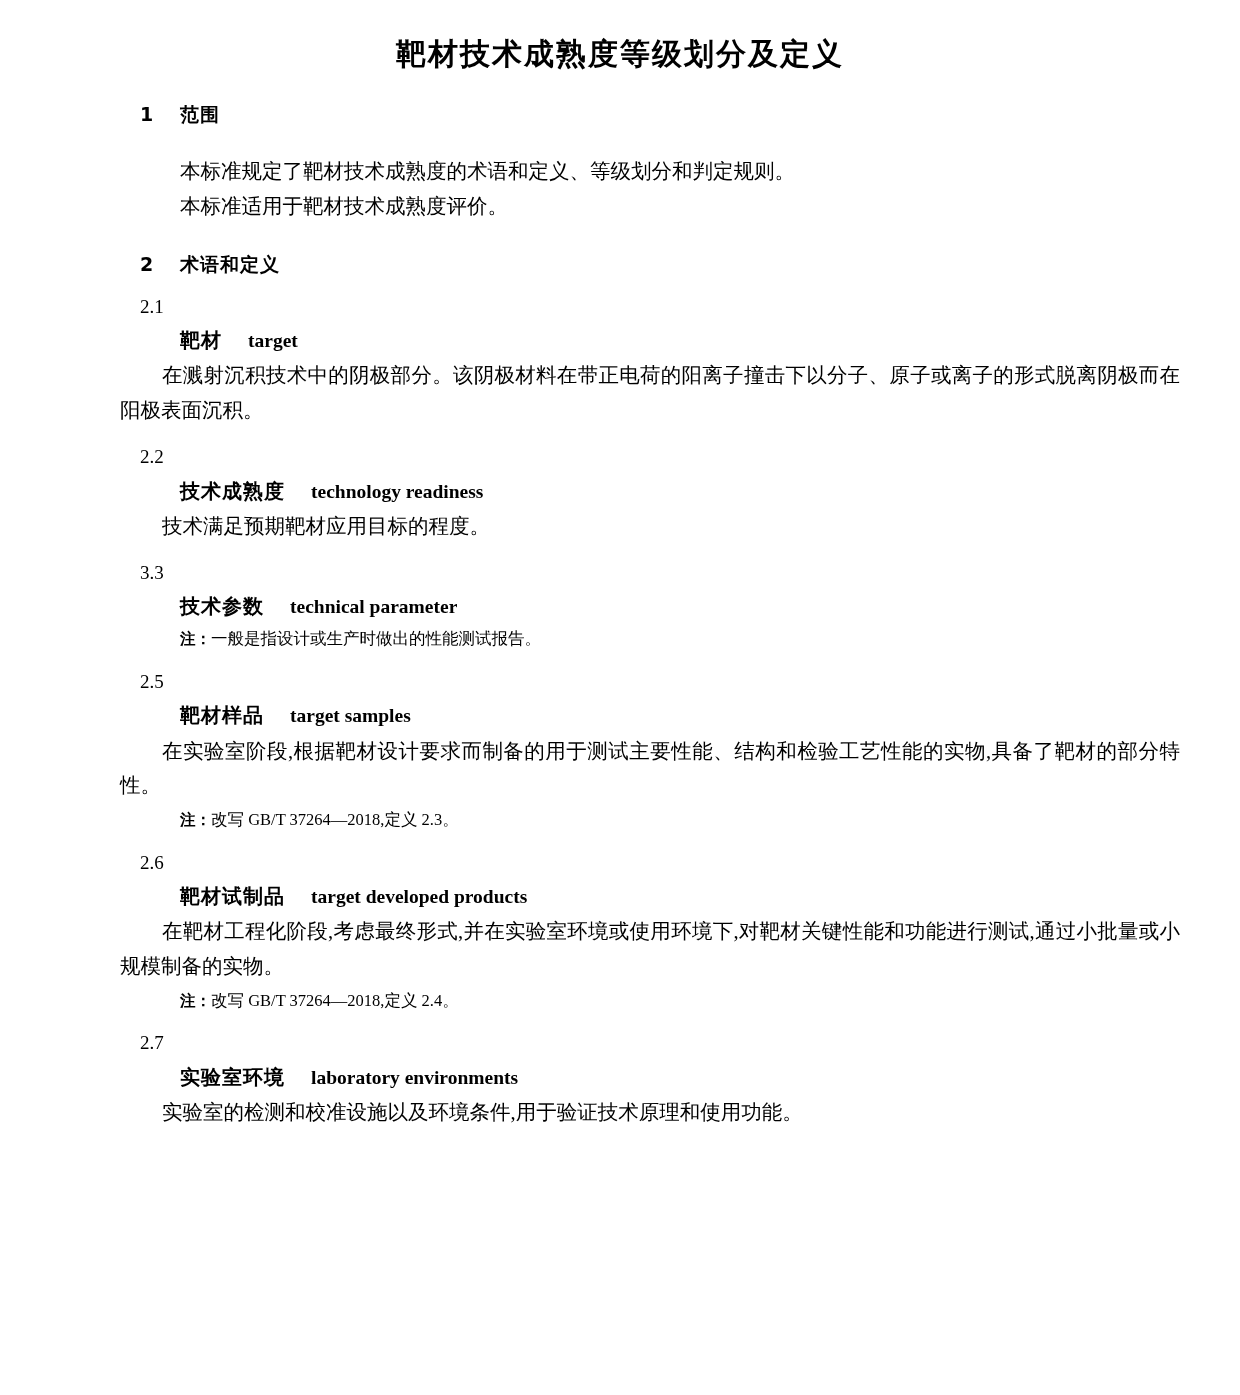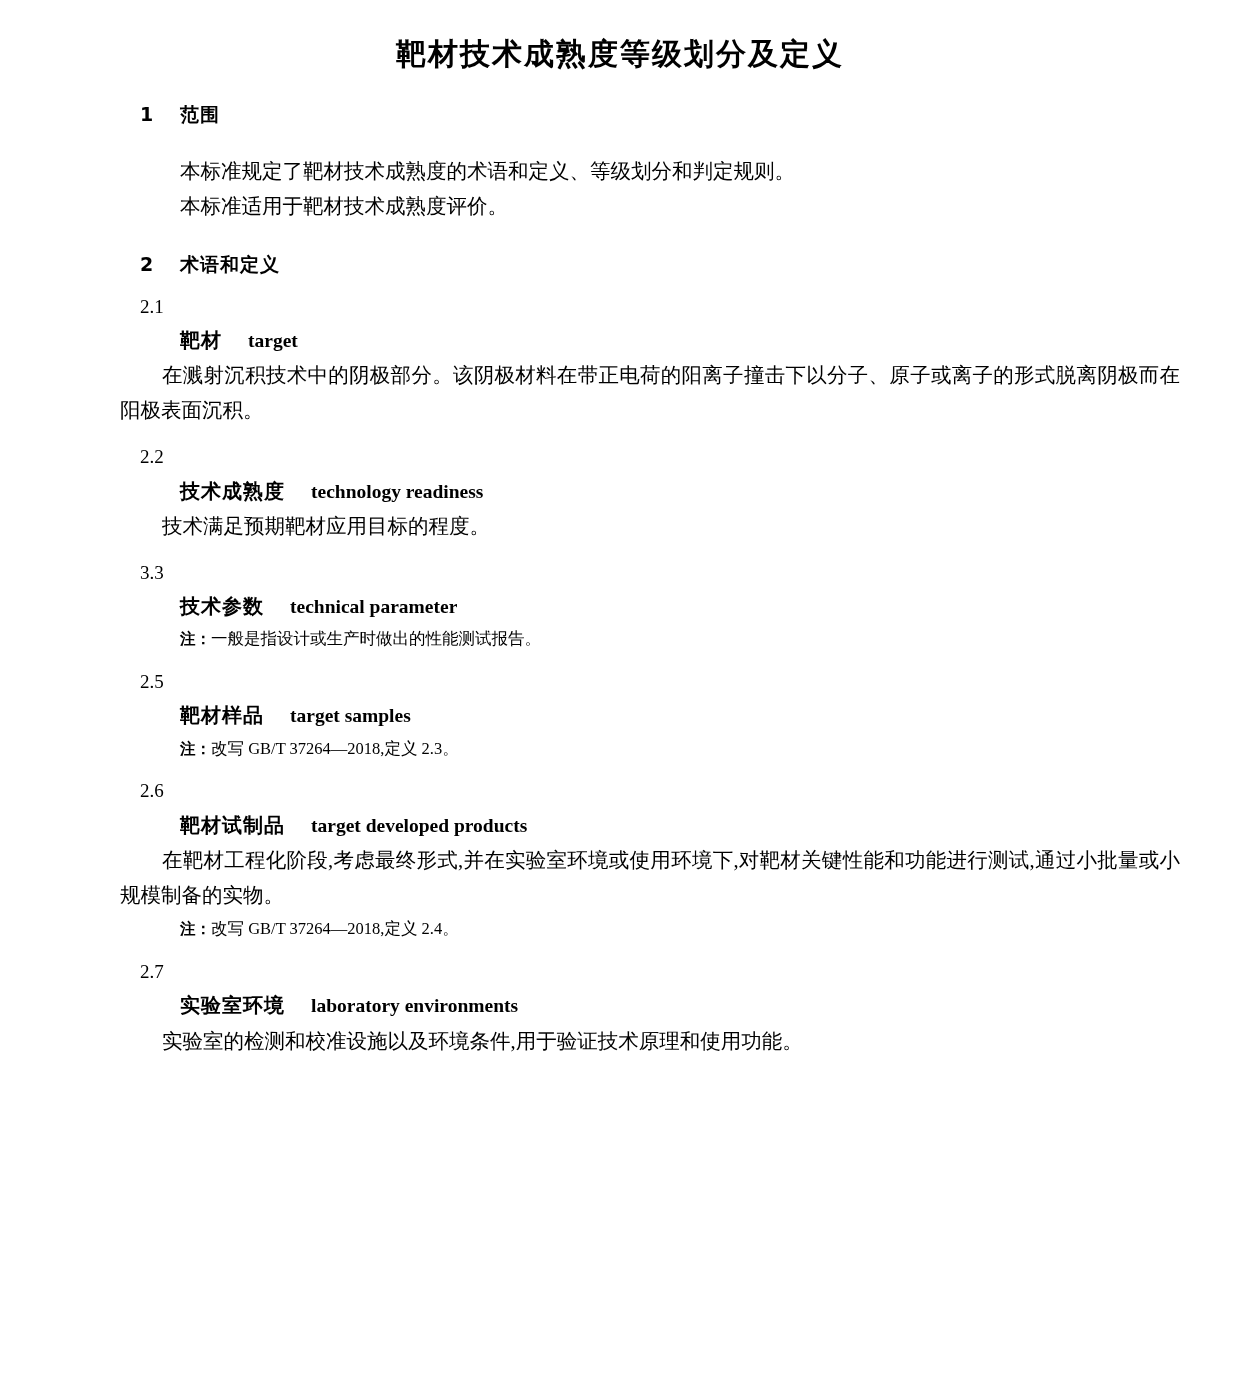--- a/index.html
+++ b/index.html
@@ -129,20 +129,21 @@
 
   <div class="term">
     <div class="term-num">3.3</div>
     <div class="term-name"><span class="cn">技术参数</span><span class="en">technical parameter</span></div>
     <p class="note"><span class="note-label">注：</span><span>一般是指设计或生产时做出的性能测试报告。</span></p>
   </div>
 
   <div class="term">
     <div class="term-num">2.5</div>
     <div class="term-name"><span class="cn">靶材样品</span><span class="en">target samples</span></div>
+    <p class="term-def">在实验室阶段,根据靶材设计要求而制备的用于测试主要性能、结构和检验工艺性能的实物,具备了靶材的部分特性。</p>
     <p class="note"><span class="note-label">注：</span><span>改写 GB/T 37264—2018,定义 2.3。</span></p>
   </div>
 
   <div class="term">
     <div class="term-num">2.6</div>
     <div class="term-name"><span class="cn">靶材试制品</span><span class="en">target developed products</span></div>
     <p class="term-def">在靶材工程化阶段,考虑最终形式,并在实验室环境或使用环境下,对靶材关键性能和功能进行测试,通过小批量或小规模制备的实物。</p>
     <p class="note"><span class="note-label">注：</span><span>改写 GB/T 37264—2018,定义 2.4。</span></p>
   </div>
 

